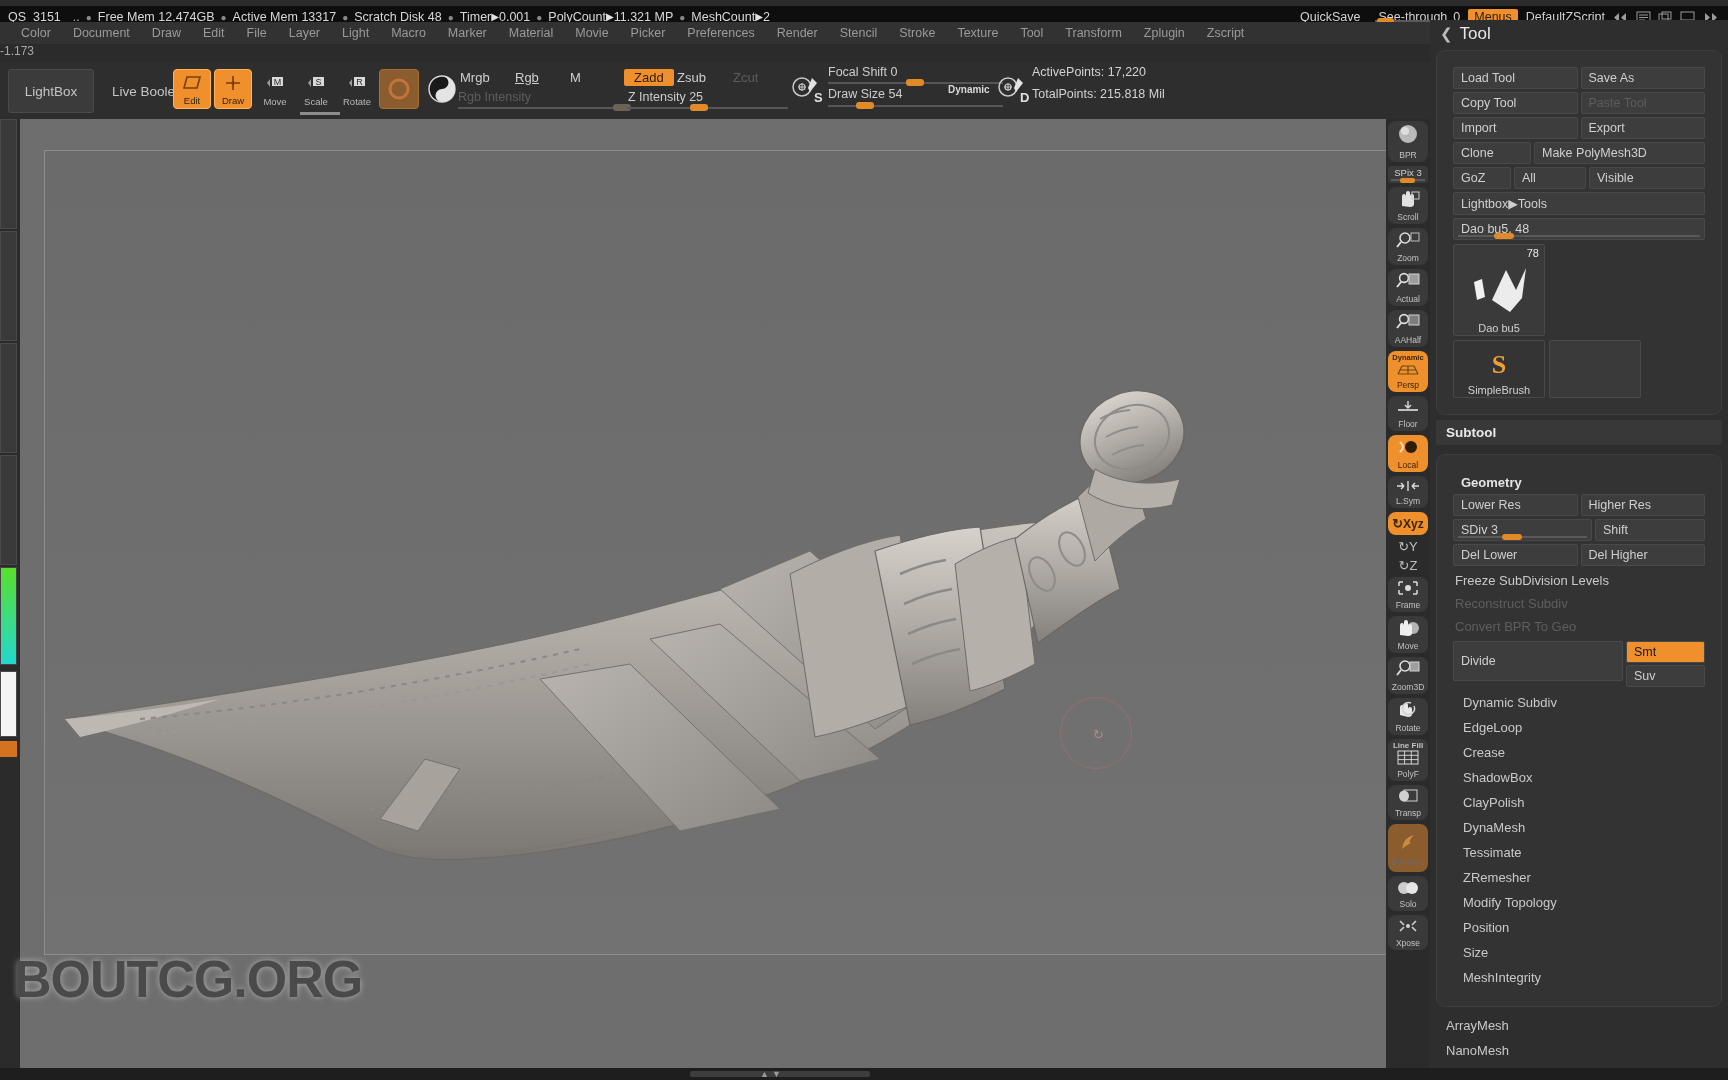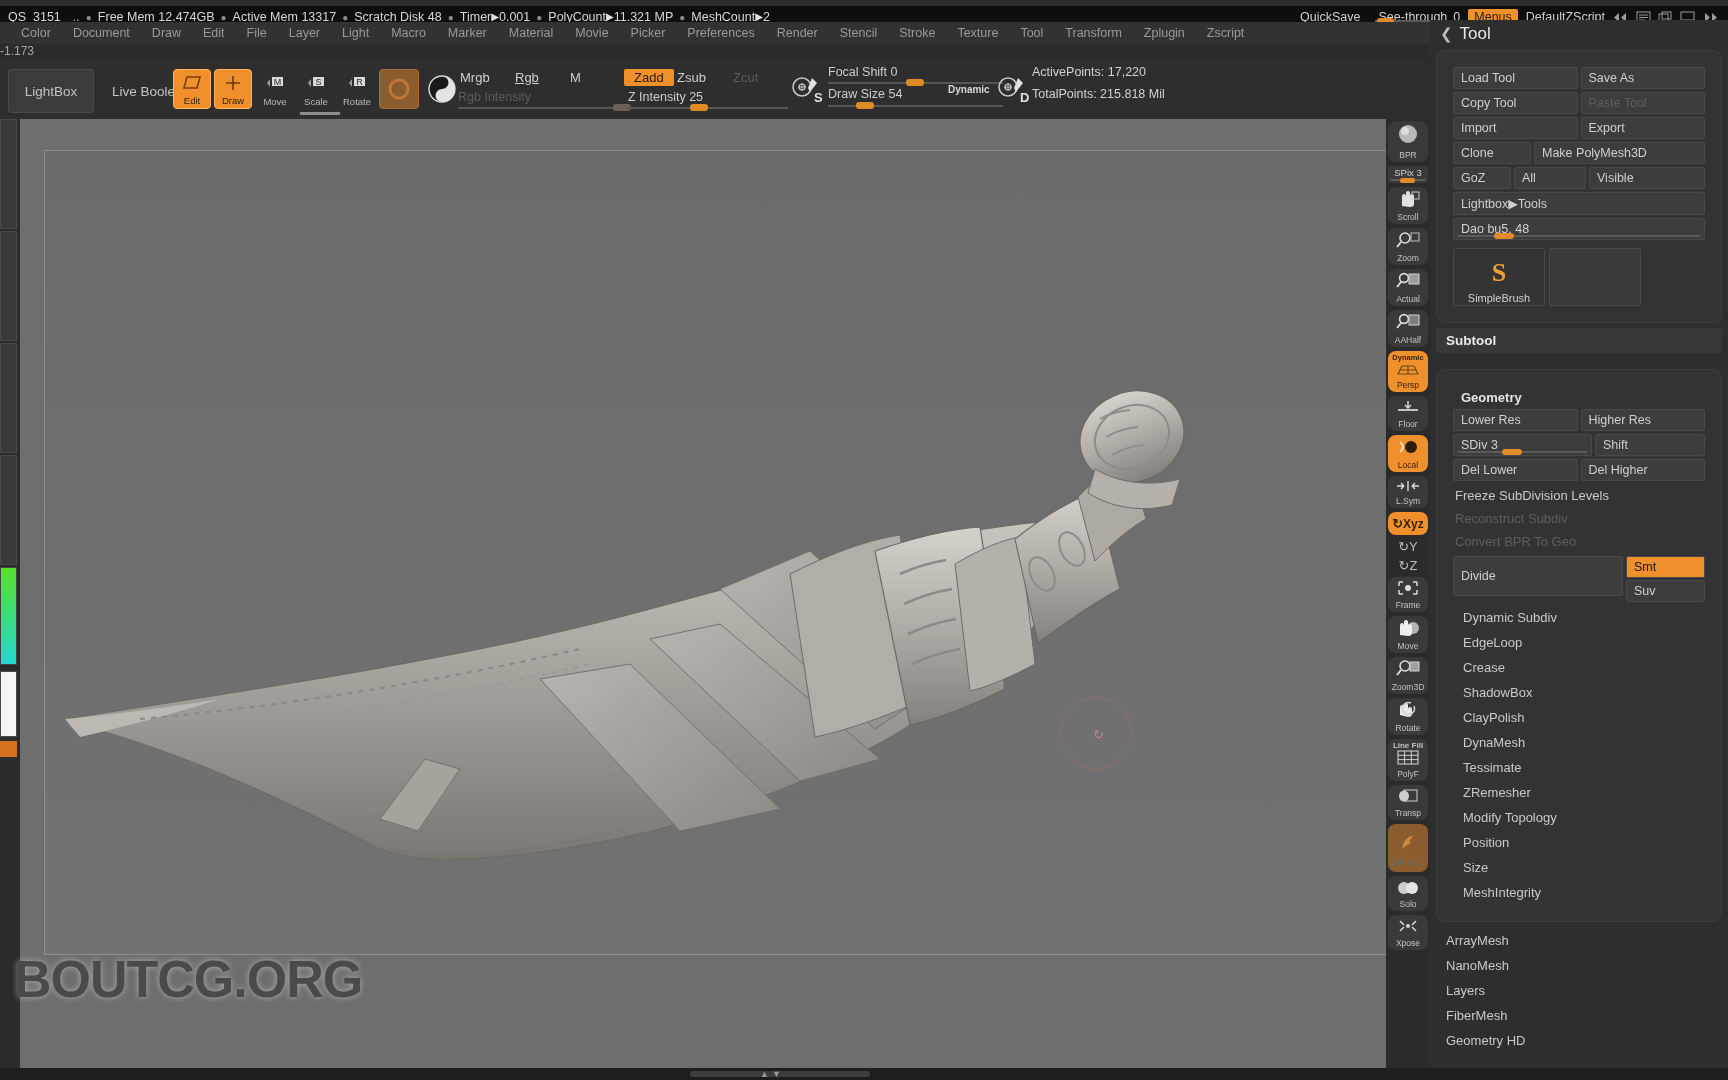--- a/index.html
+++ b/index.html
@@ -741,36 +741,44 @@
         </div>
 
         <div class="tp-slider">
           <span>Dao bu5.</span>
           <span>48</span>
           <span class="t"></span>
           <span class="k" style="left:40px;"></span>
         </div>
 
         <div class="thumbrow">
+          <div class="thumb" style="width:92px;height:92px;">
+            <svg width="66" height="60" viewBox="0 0 66 60">
+              <path d="M8 22 l8 -3 l3 18 l-8 3 z" fill="#f0f0f0"></path>
+              <path d="M26 40 L40 10 L50 30 L60 8 L56 38 L44 52 Z" fill="#ececec"></path>
+            </svg>
+            <span class="num">78</span>
+            <span class="cap">Dao bu5</span>
+          </div>
         </div>
 
         <div class="thumbrow">
           <div class="thumb" style="width:92px;height:58px;background:#343434;">
             <svg width="30" height="30" viewBox="0 0 30 30" style="margin-bottom:10px">
               <text x="15" y="24" font-size="26" font-weight="bold" text-anchor="middle" fill="#f0a032" font-family="Liberation Serif">S</text>
             </svg>
             <span class="cap">SimpleBrush</span>
           </div>
           <div class="thumb" style="width:92px;height:58px;"></div>
         </div>
       </div>
 
       <div class="tp-section">Subtool</div>
 
-      <div class="tp-box" style="margin-top:16px;">
+      <div class="tp-box" style="margin-top:9px;">
         <div class="tp-sub">Geometry</div>
         <div class="tp-row">
           <span class="tp-btn">Lower Res</span>
           <span class="tp-btn">Higher Res</span>
         </div>
         <div class="tp-row">
           <span class="tp-slider" style="flex:1;margin-bottom:0;">
             <span>SDiv</span>
             <span>3</span>
             <span class="t"></span>

